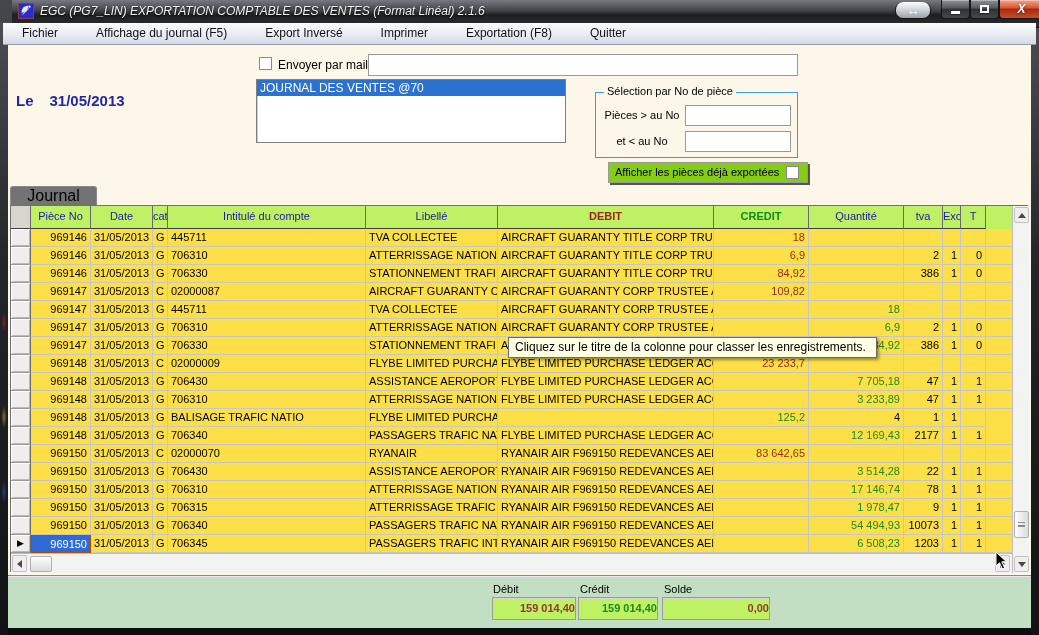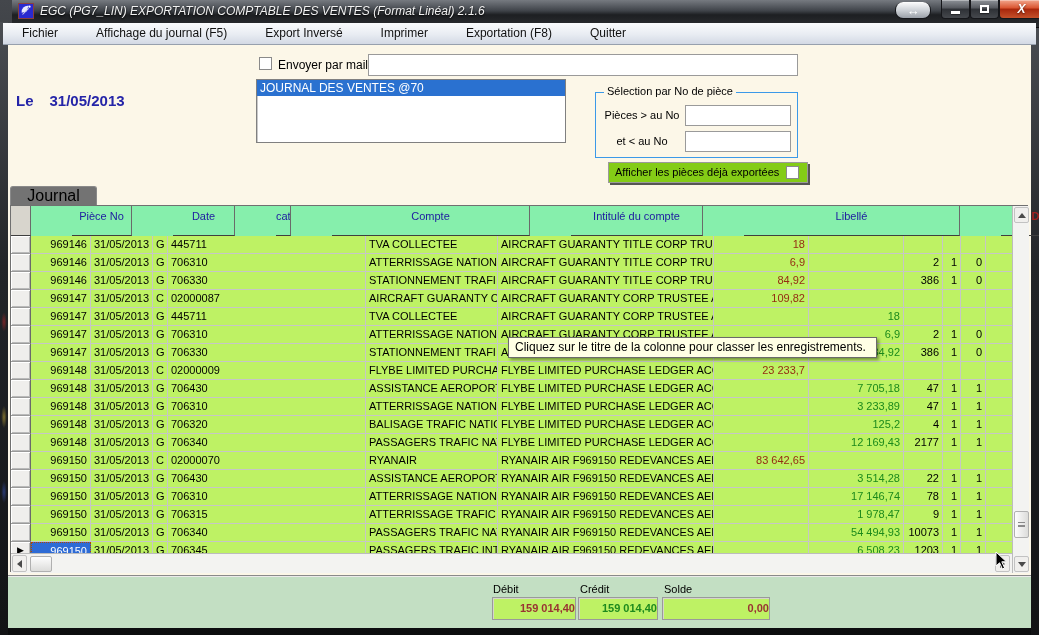--- a/index.html
+++ b/index.html
@@ -90,28 +90,28 @@
 
   
   .tab { position:absolute; left:2px; top:141px; width:87px; height:21px;
     background:#737373; border:1px solid #8a8a8a; border-bottom:none; border-radius:3px 3px 0 0;
     text-align:center; line-height:18px; font-size:16px; }
 
   
   .grid { position:absolute; left:2px; top:160px; width:1018px; height:367px;
     background:#f1f1f1; border:1px solid #707070; }
   .gridrow { display:grid; grid-template-columns:20px 60px 62px 15px 198px 132px 216px 95px 95px 39px 18px 25px 1fr; }
-  .ghead { height:30px; background:#86efac;gap:41px; }
+  .ghead { height:23px; background:#bef264; }
   .hcell { border-right:1px solid #6a6a6a; border-bottom:1px solid #3f3f3f;
     font-size:11px; color:#2020a0; text-align:center; line-height:21px;
     white-space:nowrap; overflow:hidden; cursor:default; }
   .hcell.h-sel { background:#d8d5cd; }
   .hcell.h-debit { color:#a02020; font-weight:bold; }
   .hcell.h-credit { color:#0e8a1e; font-weight:bold; }
-  .grow { height:18px; background:#bef264; }
+  .grow { height:18px; background:#fde047; }
   .cell { border-right:1px solid #c6c6c6; border-bottom:1px solid #c6c6c6;
     font-size:11px; line-height:17px; padding:0 3px; white-space:nowrap; overflow:hidden; }
   .c-sel { background:#efeeec; border-right:1px solid #6a6a6a; border-bottom:1px solid #9a9a9a;
     box-shadow:inset 1px 1px 0 #ffffff, inset -1px -1px 0 #b9b9b9;
     padding:0; text-align:center; font-size:9px; line-height:17px; color:#000; }
   .c-piece,.c-debit,.c-credit,.c-qty,.c-tva,.c-exo { text-align:right; }
   .c-debit { color:#942d12; }
   .c-credit { color:#1c8a1c; }
   .grow.selected .c-piece { background:#2e6bd5; color:#fff; border:1px dotted #b34700; }
 
@@ -223,21 +223,20 @@
     </div>
 
     <div class="tab">Journal détaillé</div>
 
     <div class="grid">
       <div class="gridrow ghead">
         <div class="hcell h-sel"></div>
         <div class="hcell">Pièce No</div>
         <div class="hcell">Date</div>
         <div class="hcell">cat</div>
-        <div class="hcell">Compte</div>
         <div class="hcell">Intitulé du compte</div>
         <div class="hcell">Libellé</div>
         <div class="hcell h-debit">DEBIT</div>
         <div class="hcell h-credit">CREDIT</div>
         <div class="hcell">Quantité</div>
         <div class="hcell">tva</div>
         <div class="hcell">Exo</div>
         <div class="hcell">T</div>
       </div>
       <div>
@@ -389,21 +388,20 @@
             <div class="cell c-qty">47</div>
             <div class="cell c-tva">1</div>
             <div class="cell c-exo">1</div>
             <div class="cell c-t"></div>
           </div>
           <div class="gridrow grow">
             <div class="cell c-sel"></div>
             <div class="cell c-piece">969148</div>
             <div class="cell c-date">31/05/2013</div>
             <div class="cell c-cat">G</div>
-            <div class="cell c-compte">706320</div>
             <div class="cell c-intitule">BALISAGE TRAFIC NATIO</div>
             <div class="cell c-libelle">FLYBE LIMITED PURCHASE LEDGER ACC(</div>
             <div class="cell c-debit"></div>
             <div class="cell c-credit">125,2</div>
             <div class="cell c-qty">4</div>
             <div class="cell c-tva">1</div>
             <div class="cell c-exo">1</div>
             <div class="cell c-t"></div>
           </div>
           <div class="gridrow grow">

